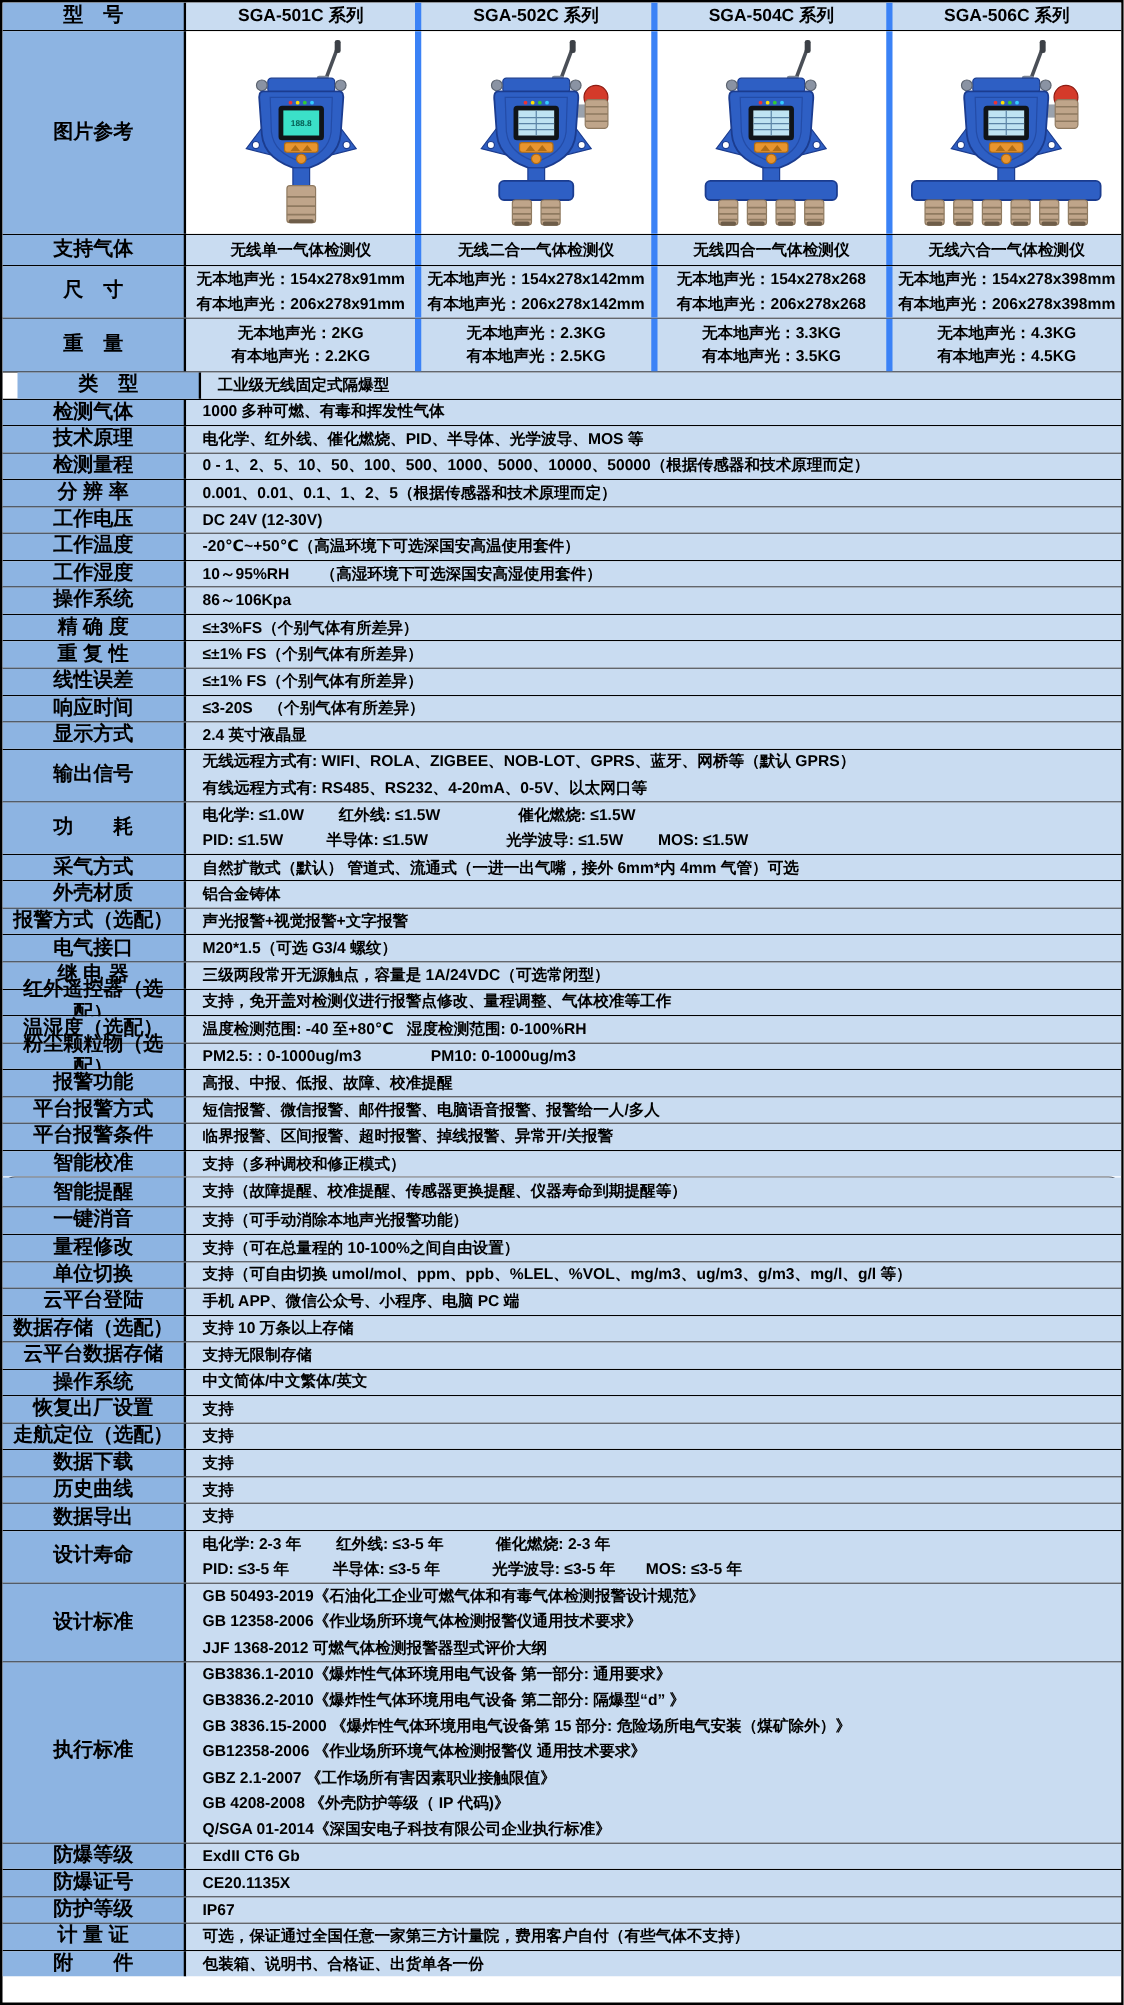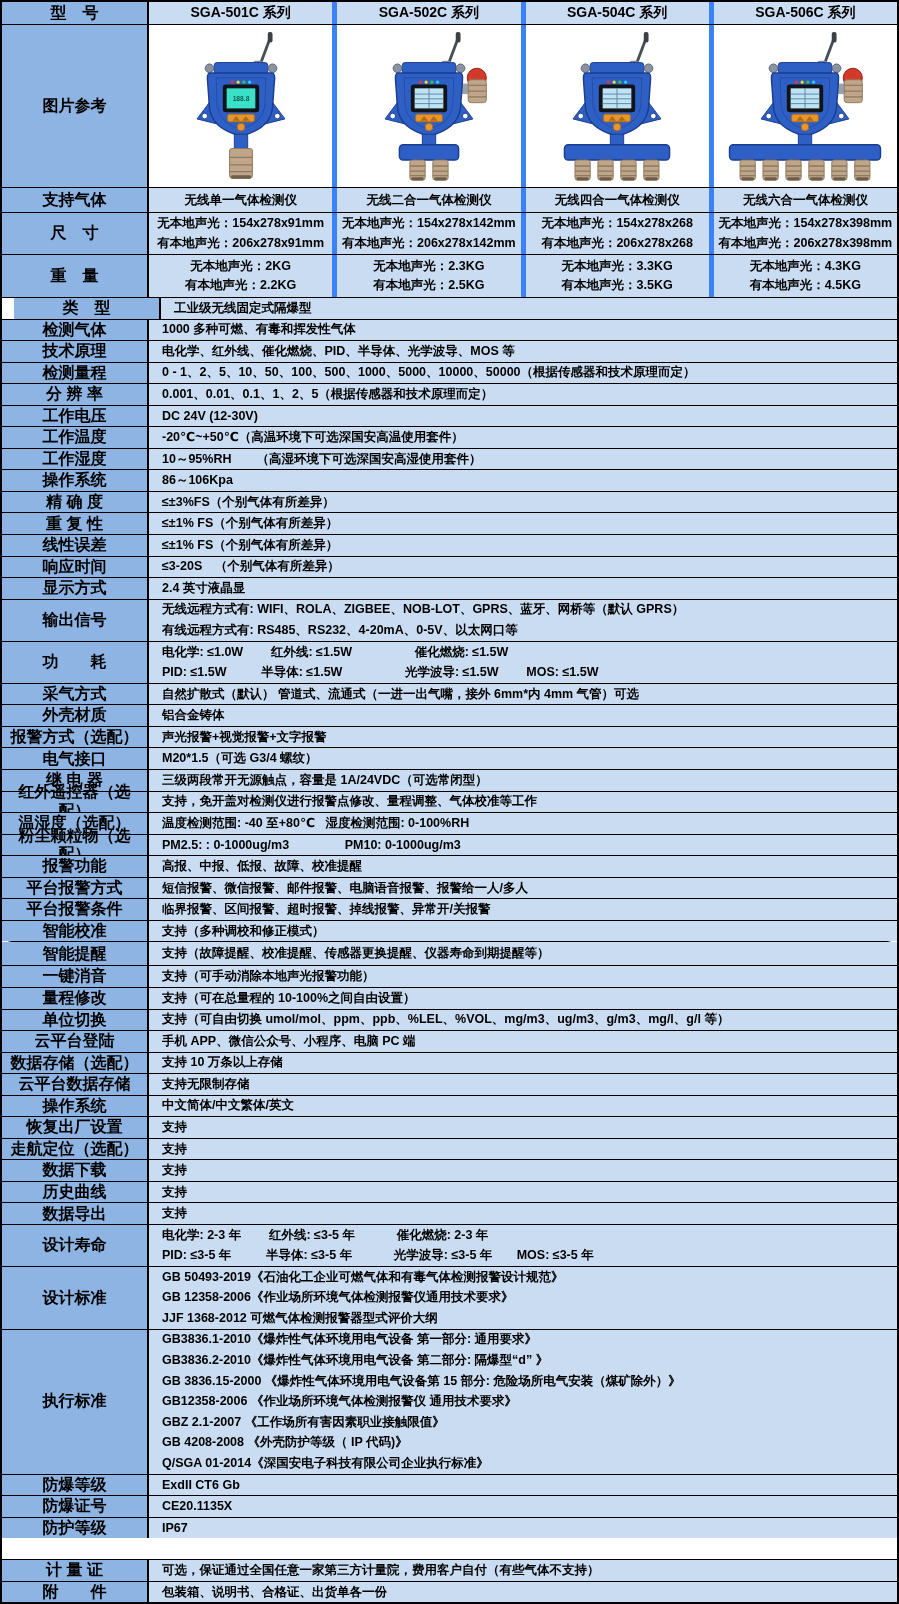--- a/index.html
+++ b/index.html
@@ -557,21 +557,21 @@
       <div class="spec-val">
         <div class="line">CE20.1135X</div>
       </div>
     </div>
     <div class="row" style="height: 21.55px;">
       <div class="label-cell">防护等级</div>
       <div class="spec-val">
         <div class="line">IP67</div>
       </div>
     </div>
-    <div class="row" style="height: 21.55px; margin-top: 21px;">
+    <div class="row" style="height: 21.55px;">
       <div class="label-cell">计 量 证</div>
       <div class="spec-val">
         <div class="line">可选，保证通过全国任意一家第三方计量院，费用客户自付（有些气体不支持）</div>
       </div>
     </div>
     <div class="row" style="height: 21.55px;">
       <div class="label-cell">附　　件</div>
       <div class="spec-val">
         <div class="line">包装箱、说明书、合格证、出货单各一份</div>
       </div>

